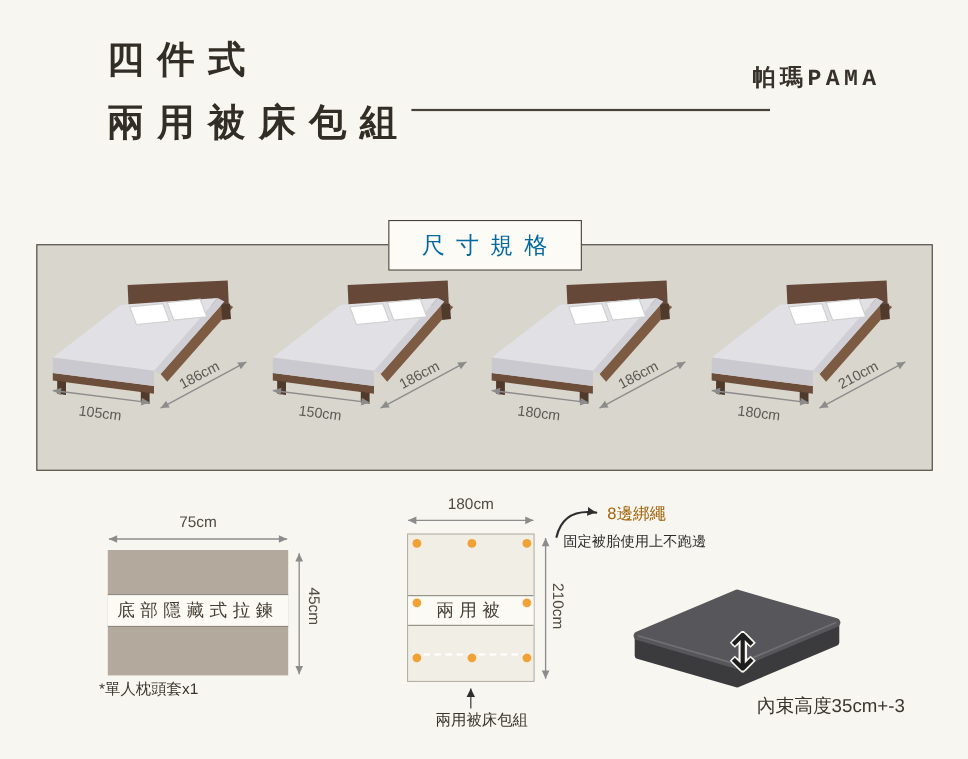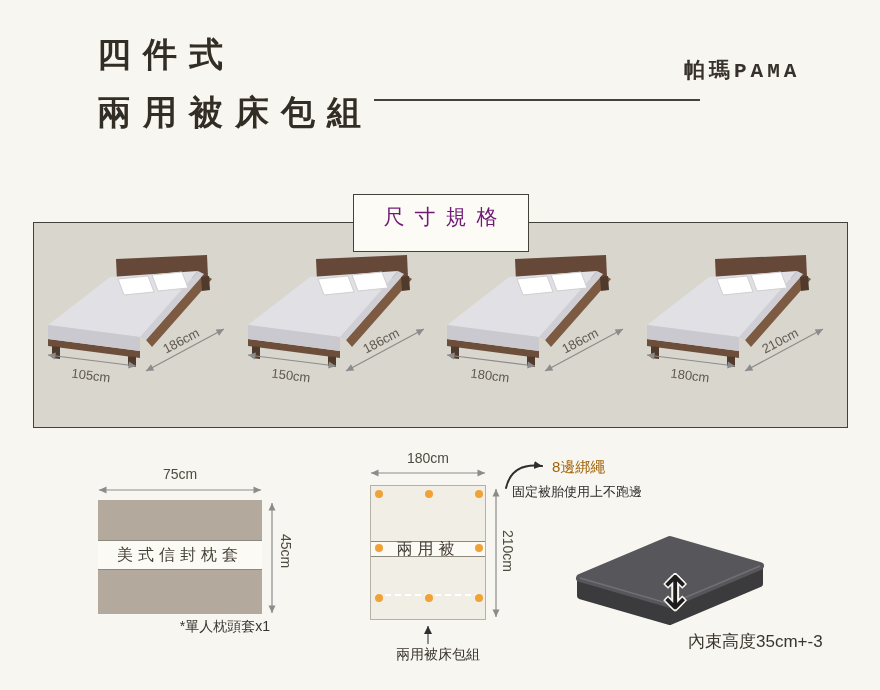--- a/index.html
+++ b/index.html
@@ -7,34 +7,34 @@
   body{background:#f8f6f0;font-family:"Liberation Sans","DejaVu Sans",sans-serif;color:#39352d;position:relative;overflow:hidden}
   .serif{font-family:Liberation Mono, monospace}
 
   
   .title{position:absolute;left:97px;top:28px;font-size:34px;font-weight:700;letter-spacing:12px;line-height:1.72;color:#322d25}
   .brand{position:absolute;left:684px;top:56px;font-size:21px;font-weight:700;letter-spacing:4px;color:#36312a;white-space:nowrap}
   .divider{position:absolute;left:374px;top:99px;width:326px;height:1.5px;background:#46423a}
 
   
   .size-panel{position:absolute;left:33px;top:222px;width:815px;height:206px;background:#d9d6cd;border:1px solid #454138}
-  .panel-title{position:absolute;left:50%;top:0;transform:translate(-50%,-50%);background:#fcfbf6;border:1px solid #454138;padding:8px 20px 20px 30px;font-size:21px;letter-spacing:10px;color:#701a75;white-space:nowrap}
+  .panel-title{position:absolute;left:50%;top:0;transform:translate(-50%,-50%);background:#fcfbf6;border:1px solid #454138;padding:8px 20px 8px 30px;font-size:21px;letter-spacing:10px;color:#0369a1;white-space:nowrap}
   .beds{position:absolute;left:12px;right:12px;top:24px;display:flex;justify-content:space-between}
   .bed{width:190px;height:140px}
   .dimline{stroke:#8c8c8c;stroke-width:1.2}
   .dimtext{font-size:13px;fill:#5d5952;font-family:"Liberation Sans","DejaVu Sans",sans-serif}
 
   
   .dim-svg{position:absolute}
   .dim-text-h{position:absolute;text-align:center;font-size:14px;color:#4f4b43}
   .dim-text-v{position:absolute;font-size:14px;color:#4f4b43;transform:rotate(90deg);transform-origin:0 0;white-space:nowrap}
 
   .pillow-rect{position:absolute;left:98px;top:500px;width:164px;height:114px;background:#b3a99c}
   .band{position:absolute;left:0;right:0;display:flex;align-items:center;justify-content:center;background:#fbfaf4;border-top:1px solid #8d897e;border-bottom:1px solid #8d897e;font-size:16px;letter-spacing:5px;color:#453f36;white-space:nowrap}
-  .pillow-notes{position:absolute;left:90px;top:616px;width:180px;text-align:right;font-size:14px;line-height:21px;color:#39352d}
+  .pillow-notes{position:absolute;left:90px;top:616px;width:180px;text-align:left;font-size:14px;line-height:21px;color:#39352d}
 
   .quilt-rect{position:absolute;left:370px;top:485px;width:116px;height:135px;background:#f1eee5;border:1px solid #b5b1a5}
   .zip-dash{position:absolute;left:4px;right:4px;top:108px;border-top:2px dashed #ffffff}
   .dot{position:absolute;width:8px;height:8px;border-radius:50%;background:#f0a236}
   .zip-note{position:absolute;left:358px;top:646px;width:160px;text-align:center;font-size:14px;color:#39352d}
 
   .tie-title{position:absolute;left:552px;top:458px;font-size:15px;color:#a16207}
   .tie-desc{position:absolute;left:512px;top:483px;font-size:13px;color:#2c2c2c}
 
   .height-arrow{position:absolute;left:656px;top:570px;font-size:46px;line-height:1;color:#1d1d1d;font-family:"DejaVu Sans",sans-serif;
@@ -139,36 +139,36 @@
     </svg>
 
   </div>
 </div>
 
 <div class="dim-text-h" style="left:98px;top:466px;width:164px">75cm</div>
 <svg class="dim-svg" style="left:96px;top:484px" width="168" height="12">
   <line x1="3" y1="6" x2="165" y2="6" class="dimline" marker-start="url(#arr)" marker-end="url(#arr)"></line>
 </svg>
 <div class="pillow-rect">
-  <div class="band serif" style="top:40px;height:30px">美式信封枕套</div>
+  <div class="band serif" style="top:40px;height:30px">底部隱藏式拉鍊</div>
 </div>
 <svg class="dim-svg" style="left:266px;top:500px" width="12" height="116">
   <line x1="6" y1="3" x2="6" y2="113" class="dimline" marker-start="url(#arr)" marker-end="url(#arr)"></line>
 </svg>
 <div class="dim-text-v" style="left:294px;top:534px">45cm</div>
 <div class="pillow-notes">
   <div>*單人枕頭套x1</div>
 </div>
 
 <div class="dim-text-h" style="left:370px;top:450px;width:116px">180cm</div>
 <svg class="dim-svg" style="left:368px;top:467px" width="120" height="12">
   <line x1="3" y1="6" x2="117" y2="6" class="dimline" marker-start="url(#arr)" marker-end="url(#arr)"></line>
 </svg>
 <div class="quilt-rect">
-  <div class="band serif" style="top:55px;height:16px">兩用被</div>
+  <div class="band serif" style="top:55px;height:28px">兩用被</div>
   <div class="zip-dash"></div>
   <div class="dot" style="left:4px;top:4px"></div>
   <div class="dot" style="left:54px;top:4px"></div>
   <div class="dot" style="left:104px;top:4px"></div>
   <div class="dot" style="left:4px;top:58px"></div>
   <div class="dot" style="left:104px;top:58px"></div>
   <div class="dot" style="left:4px;top:108px"></div>
   <div class="dot" style="left:54px;top:108px"></div>
   <div class="dot" style="left:104px;top:108px"></div>
 </div>

